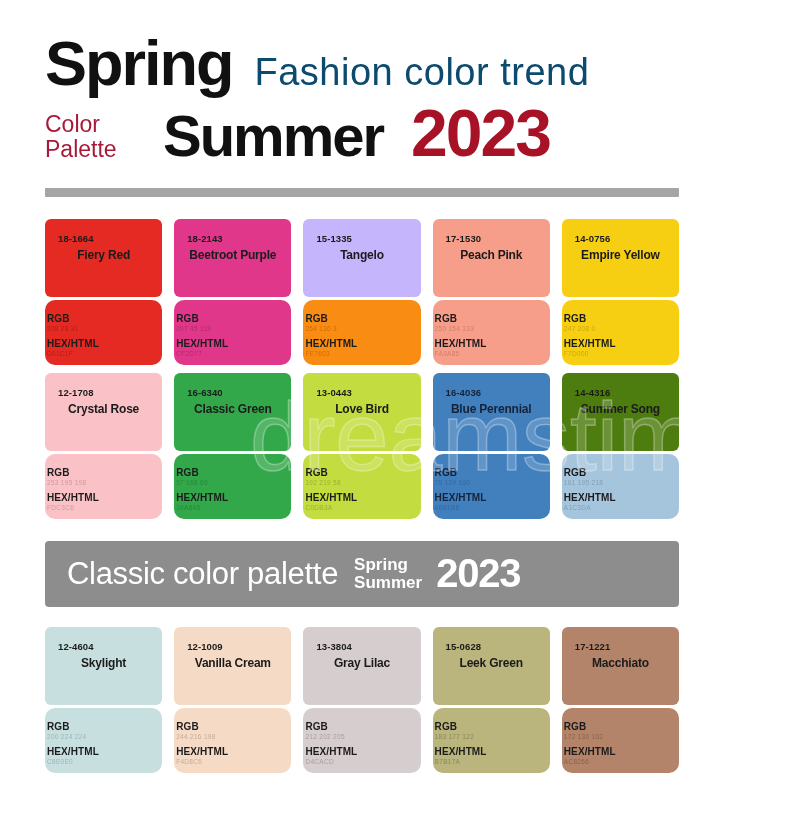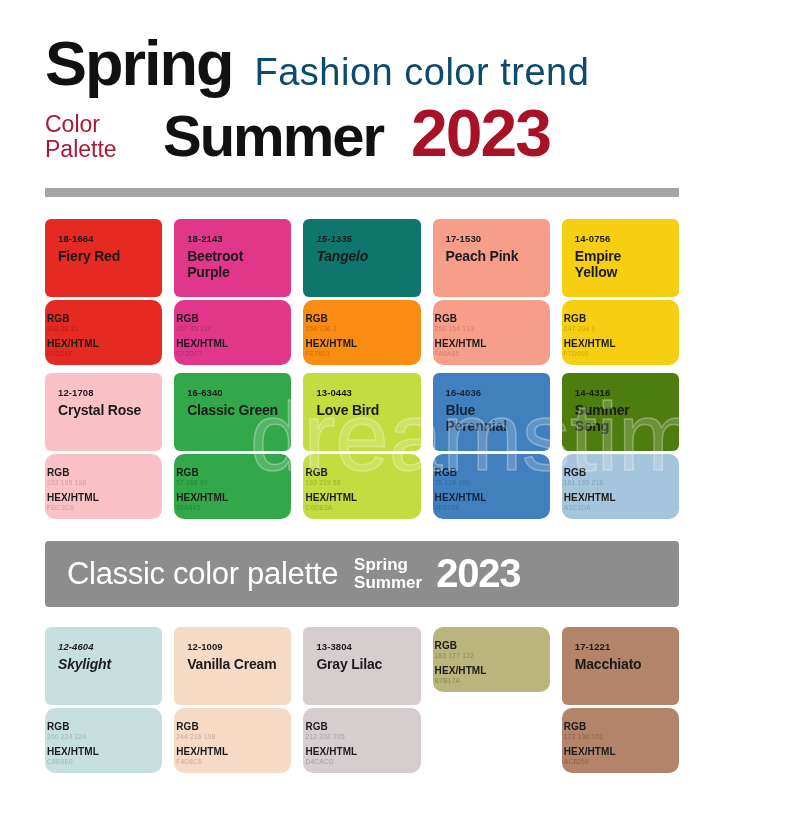--- a/index.html
+++ b/index.html
@@ -54,22 +54,23 @@
   }
   .card-bottom {
     border-radius: 10px; padding: 13px 13px 11px 2px;
     height: 65px;
   }
   .pantone-code {
     font-size: 9.5px; font-weight: 700; letter-spacing: 0.1px;
     margin-bottom: 5px;
   }
   .color-name {
-    font-size: 14px; font-weight: 700; letter-spacing: -0.2px;
+    font-size: 12px; font-weight: 700; letter-spacing: -0.2px;
     line-height: 1.12;
+    text-align: center;
   }
   .lbl { font-size: 10px; font-weight: 700; letter-spacing: 0.1px; }
   .val { font-size: 6.5px; font-weight: 400; letter-spacing: 0.3px; margin-top: 1px; }
   .val.rgb { margin-bottom: 6px; }
 
   
   .banner {
     background: #8d8d8d; border-radius: 4px;
     margin-top: 22px; margin-bottom: 20px;
     height: 66px; display: flex; align-items: center;
@@ -135,21 +136,21 @@
           <div class="color-name">Beetroot Purple</div>
         </div>
         <div class="card-bottom" style="background: rgb(224, 55, 138); color: rgb(27, 27, 27);">
           <div class="lbl">RGB</div>
           <div class="val rgb" style="color: rgb(176, 42, 108);">207  45  119</div>
           <div class="lbl">HEX/HTML</div>
           <div class="val" style="color: rgb(176, 42, 108);">CF2D77</div>
         </div>
       </div>
       <div class="card">
-        <div class="card-top" style="background: #0f766e; color: rgb(27, 27, 27); font-style: italic;">
+        <div class="card-top" style="background: #c4b5fd; color: rgb(27, 27, 27);">
           <div class="pantone-code">15-1335</div>
           <div class="color-name">Tangelo</div>
         </div>
         <div class="card-bottom" style="background: rgb(249, 140, 18); color: rgb(27, 27, 27);">
           <div class="lbl">RGB</div>
           <div class="val rgb" style="color: rgb(208, 109, 8);">254  136  3</div>
           <div class="lbl">HEX/HTML</div>
           <div class="val" style="color: rgb(208, 109, 8);">FE7603</div>
         </div>
       </div>
@@ -246,21 +247,21 @@
     <div class="b-classic">Classic color palette</div>
     <div class="b-season">
       <span>Spring</span>
       <span>Summer</span>
     </div>
     <div class="b-2023">2023</div>
   </div>
 
   <div class="grid" id="row3">
       <div class="card">
-        <div class="card-top" style="background: rgb(200, 223, 223); color: rgb(27, 27, 27); font-style: italic;">
+        <div class="card-top" style="background: rgb(200, 223, 223); color: rgb(27, 27, 27);">
           <div class="pantone-code">12-4604</div>
           <div class="color-name">Skylight</div>
         </div>
         <div class="card-bottom" style="background: rgb(200, 223, 223); color: rgb(27, 27, 27);">
           <div class="lbl">RGB</div>
           <div class="val rgb" style="color: rgb(155, 182, 182);">200  224  224</div>
           <div class="lbl">HEX/HTML</div>
           <div class="val" style="color: rgb(155, 182, 182);">C8E0E0</div>
         </div>
       </div>
@@ -282,20 +283,24 @@
           <div class="color-name">Gray Lilac</div>
         </div>
         <div class="card-bottom" style="background: rgb(214, 205, 207); color: rgb(27, 27, 27);">
           <div class="lbl">RGB</div>
           <div class="val rgb" style="color: rgb(168, 159, 162);">212  202  205</div>
           <div class="lbl">HEX/HTML</div>
           <div class="val" style="color: rgb(168, 159, 162);">D4CACD</div>
         </div>
       </div>
       <div class="card">
+        <div class="card-top" style="background: rgb(186, 180, 125); color: rgb(27, 27, 27);">
+          <div class="pantone-code">15-0628</div>
+          <div class="color-name">Leek Green</div>
+        </div>
         <div class="card-bottom" style="background: rgb(186, 180, 125); color: rgb(27, 27, 27);">
           <div class="lbl">RGB</div>
           <div class="val rgb" style="color: rgb(141, 136, 87);">183  177  122</div>
           <div class="lbl">HEX/HTML</div>
           <div class="val" style="color: rgb(141, 136, 87);">B7B17A</div>
         </div>
       </div>
       <div class="card">
         <div class="card-top" style="background: rgb(180, 132, 106); color: rgb(27, 27, 27);">
           <div class="pantone-code">17-1221</div>

